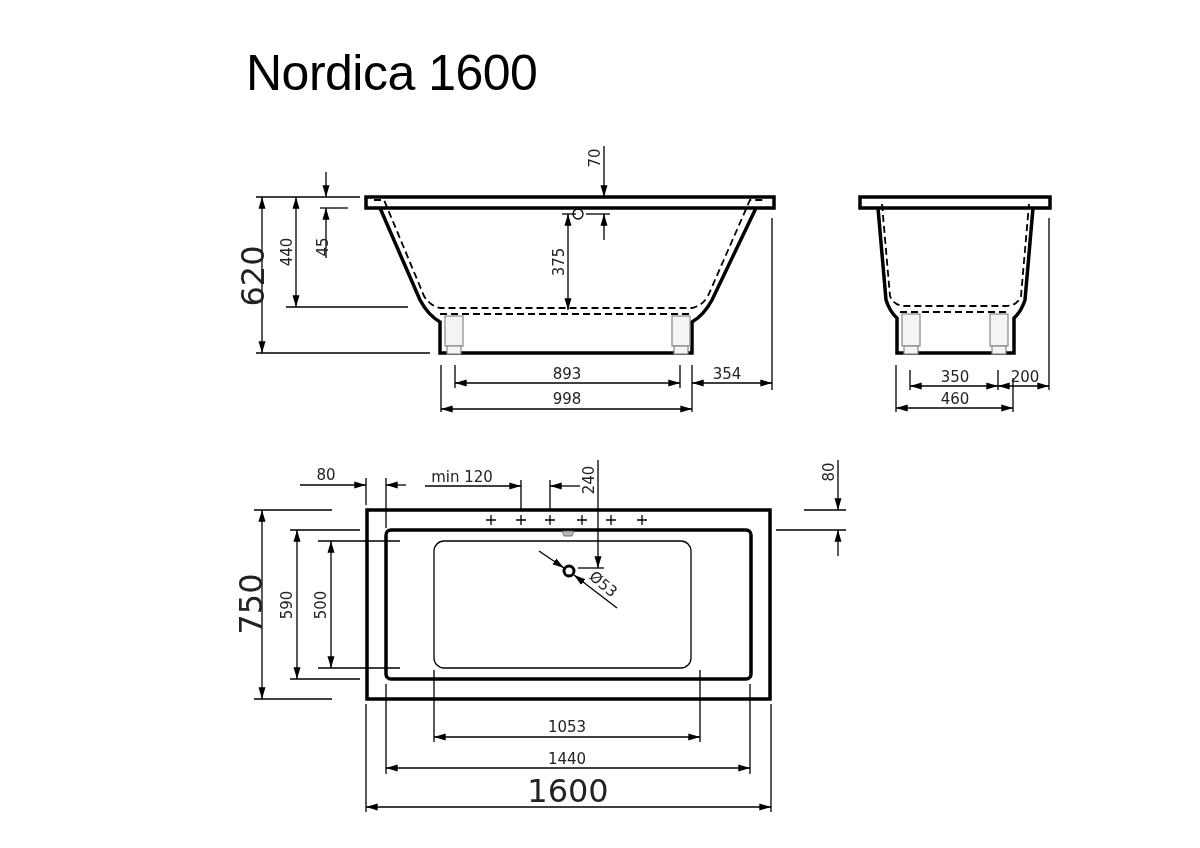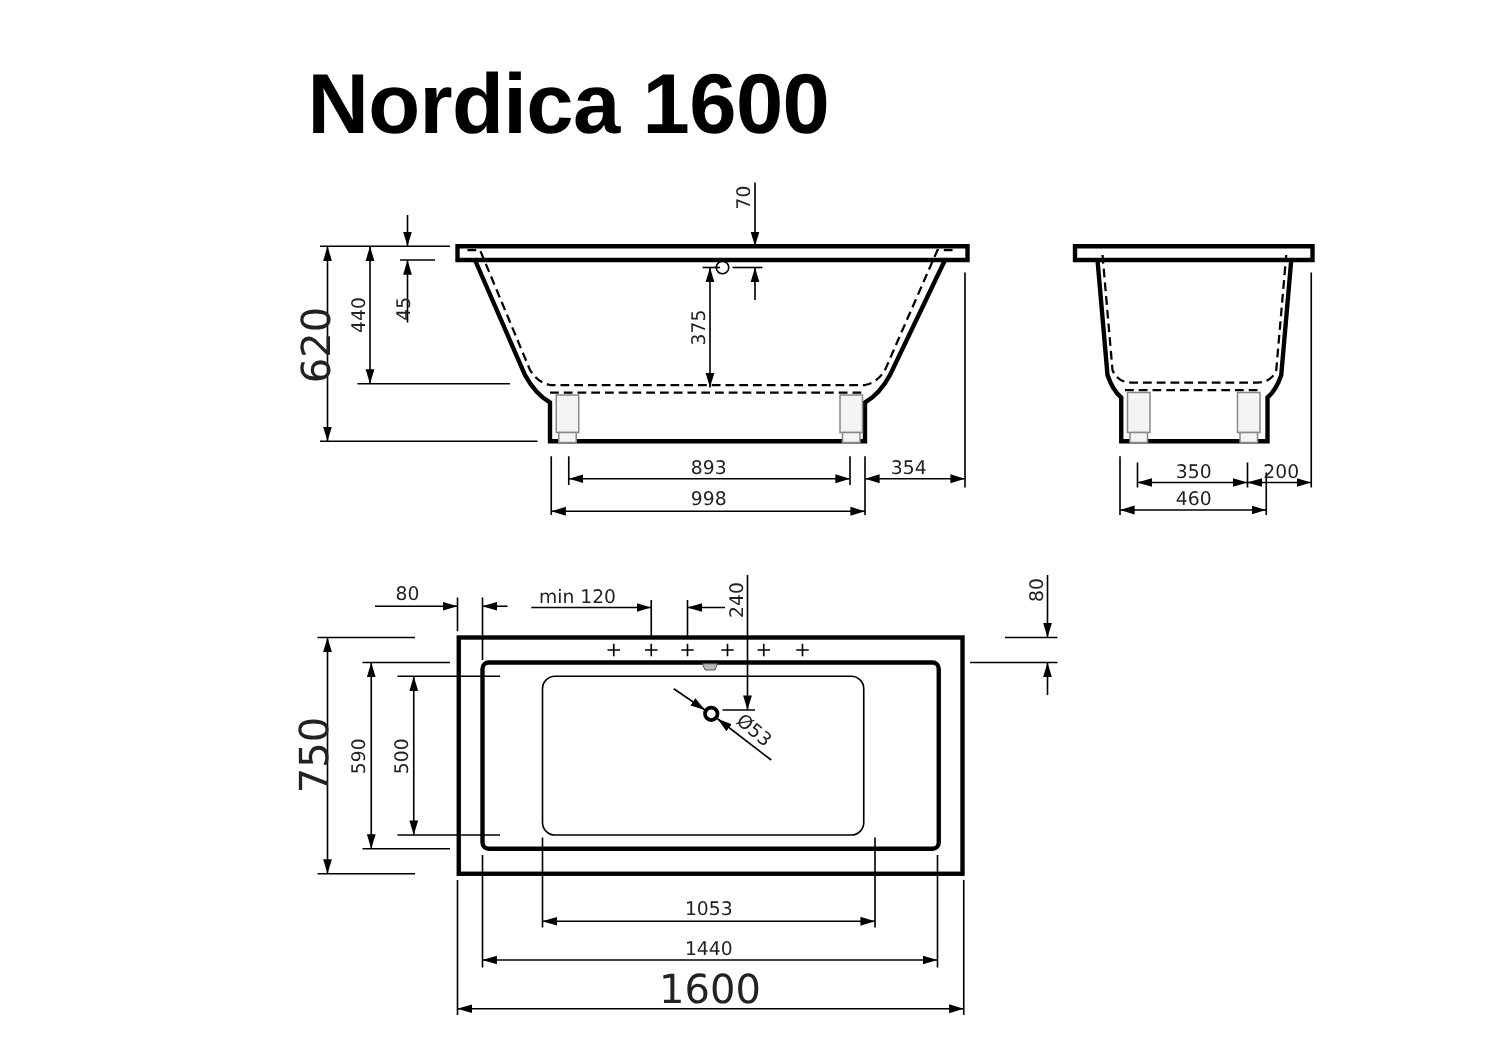--- a/index.html
+++ b/index.html
@@ -1,17 +1,17 @@
 <!DOCTYPE html>
 <html><head>
 <meta charset="utf-8">
 <style>
   html, body { margin: 0; padding: 0; background: #ffffff; }
   body { width: 1200px; height: 848px; position: relative; overflow: hidden; font-family: "Liberation Sans", sans-serif; }
-  #title { position: absolute; left: 246px; top: 44px; font-size: 68px; color: #000; font-family: "Liberation Sans", sans-serif; letter-spacing: -0.5px; font-weight: bold; }
+  #title { position: absolute; left: 246px; top: 44px; font-size: 50px; color: #000; font-family: "Liberation Sans", sans-serif; letter-spacing: -0.5px; }
   svg { position: absolute; left: 0; top: 0; }
   .dim { font-family: "DejaVu Sans", sans-serif; font-size: 15px; fill: #222; }
   .big { font-family: "DejaVu Sans", sans-serif; font-size: 32px; fill: #222; }
   .thick { stroke: #000; stroke-width: 3.5; fill: none; }
   .thin { stroke: #000; stroke-width: 1.3; fill: none; }
   .dash { stroke: #000; stroke-width: 1.8; fill: none; stroke-dasharray: 7 4; }
   .grey { stroke: #888; stroke-width: 1.2; fill: #f4f4f4; }
 </style>
 </head>
 <body>

